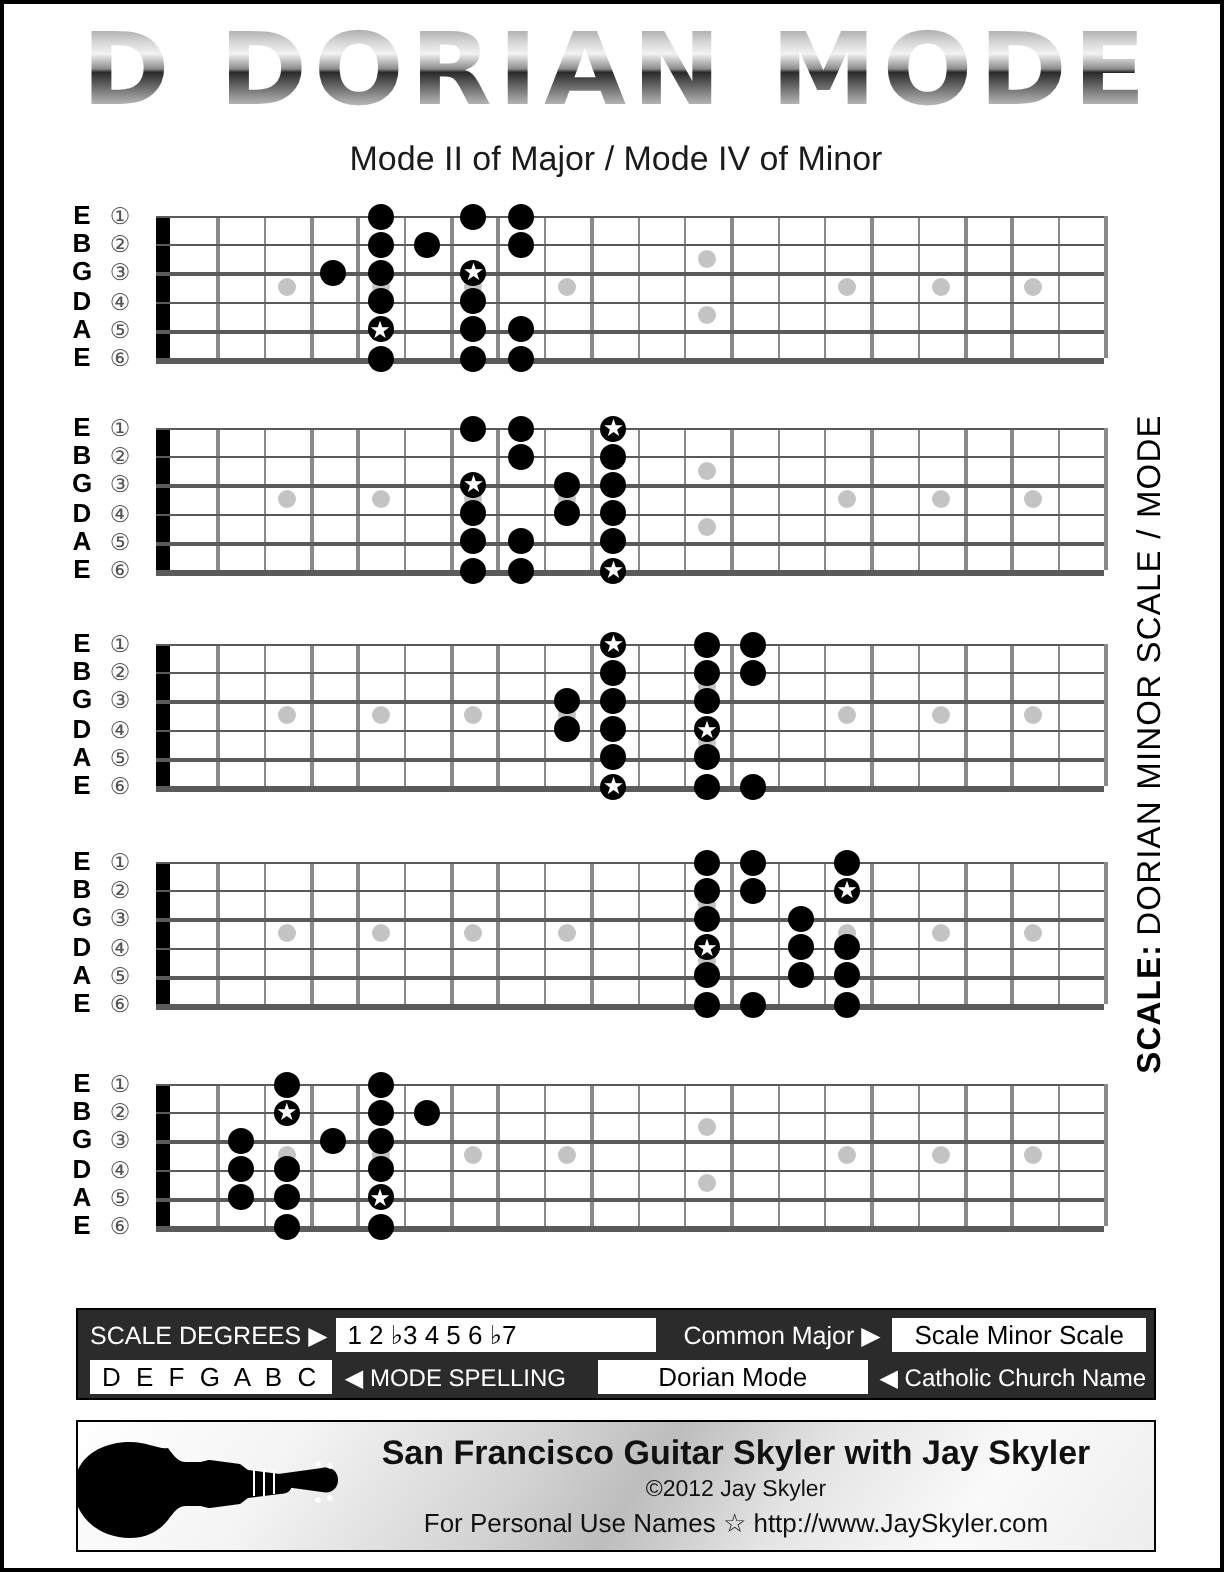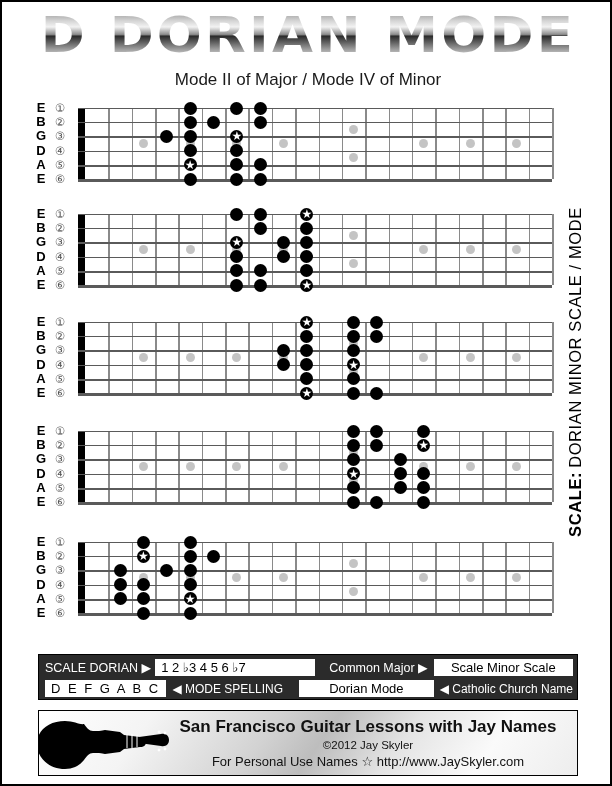--- a/index.html
+++ b/index.html
@@ -549,21 +549,21 @@
           <div class="dot" style="left: 105.575px; top: 36.1px;"></div>
           <div class="dot root" style="left: 105.575px; top: 50.3px;"></div>
           <div class="dot" style="left: 105.575px; top: 64.5px;"></div>
           <div class="dot" style="left: 128.925px; top: 7.7px;"></div>
         </div>
       </div>
     </div>
 
   <div id="legend">
     <div class="lrow">
-      <span class="ltext" style="margin:0 4px 0 2px;">SCALE DORIAN ▶</span>
+      <span class="ltext" style="margin:0 4px 0 2px;">SCALE DEGREES ▶</span>
       <span class="lbox" style="width:160px;">1 2 ♭3 4 5 6 ♭7</span>
       <span class="ltext" style="margin:0 6px 0 14px;">Common Major ▶</span>
       <span class="lbox" style="flex:1;justify-content:center;">Scale Minor Scale</span>
     </div>
     <div class="lrow">
       <span class="lbox" style="width:160px;letter-spacing:2px;margin-left:2px;">D E F G A B C</span>
       <span class="ltext" style="margin:0 0 0 6px;font-size:12px;">◀ MODE SPELLING</span>
       <span class="lbox" style="width:178px;justify-content:center;margin-left:16px;">Dorian Mode</span>
       <span class="ltext" style="margin-left:6px;font-size:12px;">◀ Catholic Church Name</span>
     </div>
@@ -581,19 +581,19 @@
         <line x1="102" y1="18" x2="102" y2="30"></line>
       </g>
       <g fill="#fff">
         <circle cx="124" cy="15" r="1.4"></circle>
           <circle cx="130" cy="16" r="1.4"></circle>
         <circle cx="124" cy="33" r="1.4"></circle>
           <circle cx="130" cy="32" r="1.4"></circle>
       </g>
     </svg>
     <div id="foot-text">
-      <div id="foot1">San Francisco Guitar Lessons with Jay Names</div>
+      <div id="foot1">San Francisco Guitar Skyler with Jay Skyler</div>
       <div id="foot2">©2012 Jay Skyler</div>
       <div id="foot3">For Personal Use Names  ☆  http://www.JaySkyler.com</div>
     </div>
   </div>
 
 </div>
 
 </body></html>

